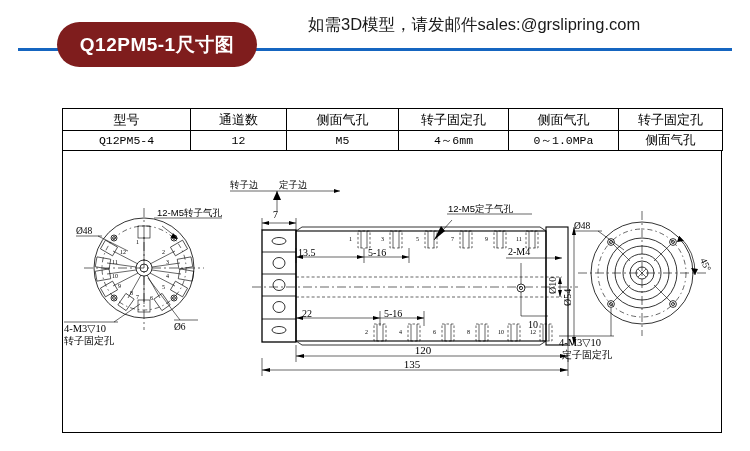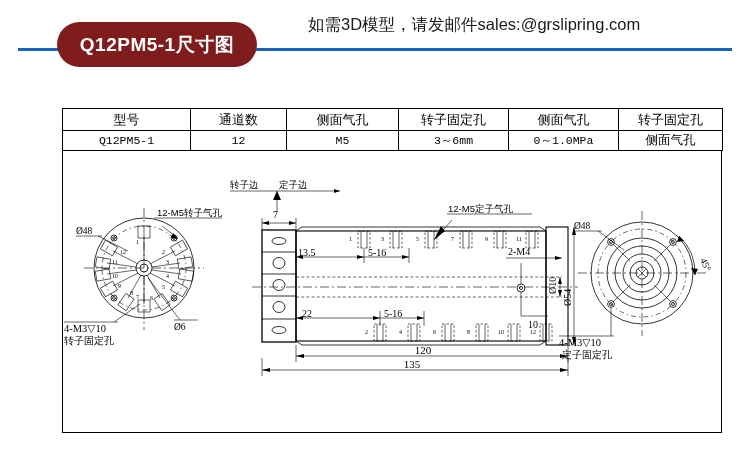--- a/index.html
+++ b/index.html
@@ -67,24 +67,24 @@
       <th>型号</th>
       <th>通道数</th>
       <th>侧面气孔</th>
       <th>转子固定孔</th>
       <th>侧面气孔</th>
       <th>转子固定孔</th>
     </tr>
   </thead>
   <tbody>
     <tr>
-      <td>Q12PM5-1</td>
+      <td>Q12PM5-4</td>
       <td>12</td>
       <td>M5</td>
-      <td>3～6mm</td>
+      <td>4～6mm</td>
       <td>0～1.0MPa</td>
       <td class="cjk">侧面气孔</td>
     </tr>
   </tbody>
 </table>
 
 <div id="drawing">
 <svg width="660" height="325" viewBox="0 0 660 325" xmlns="http://www.w3.org/2000/svg" stroke="#000" fill="none" stroke-width="0.8">
 
   <g>

